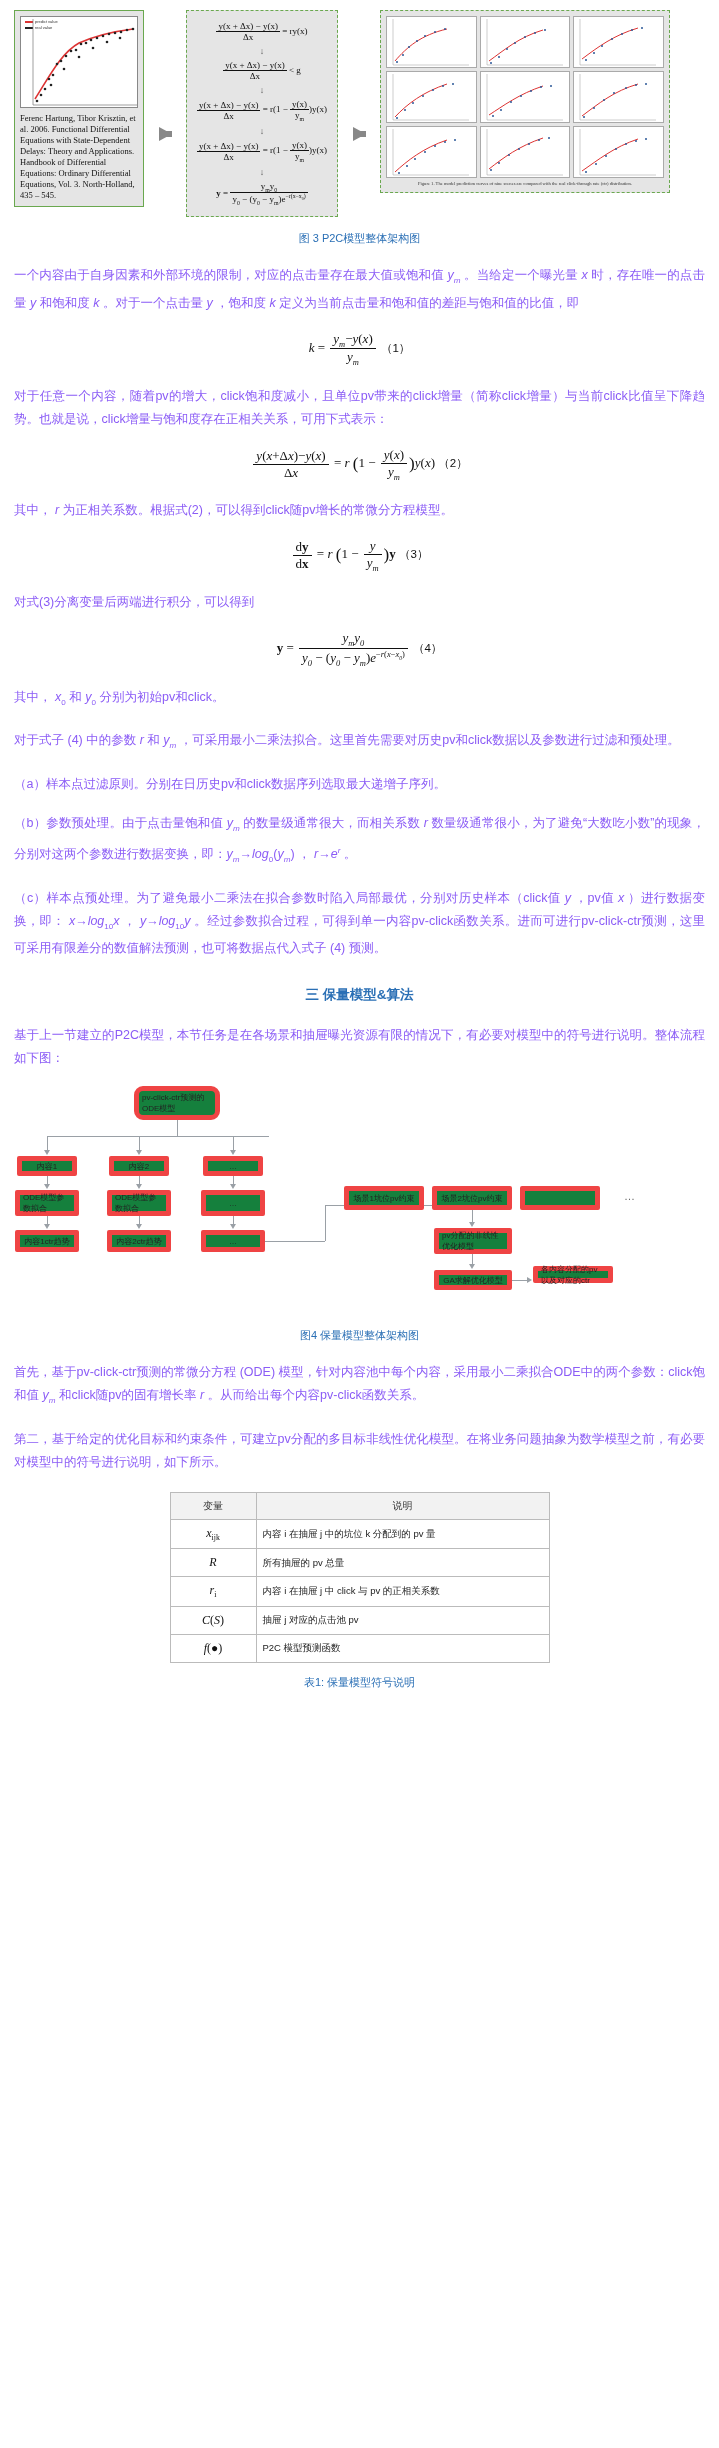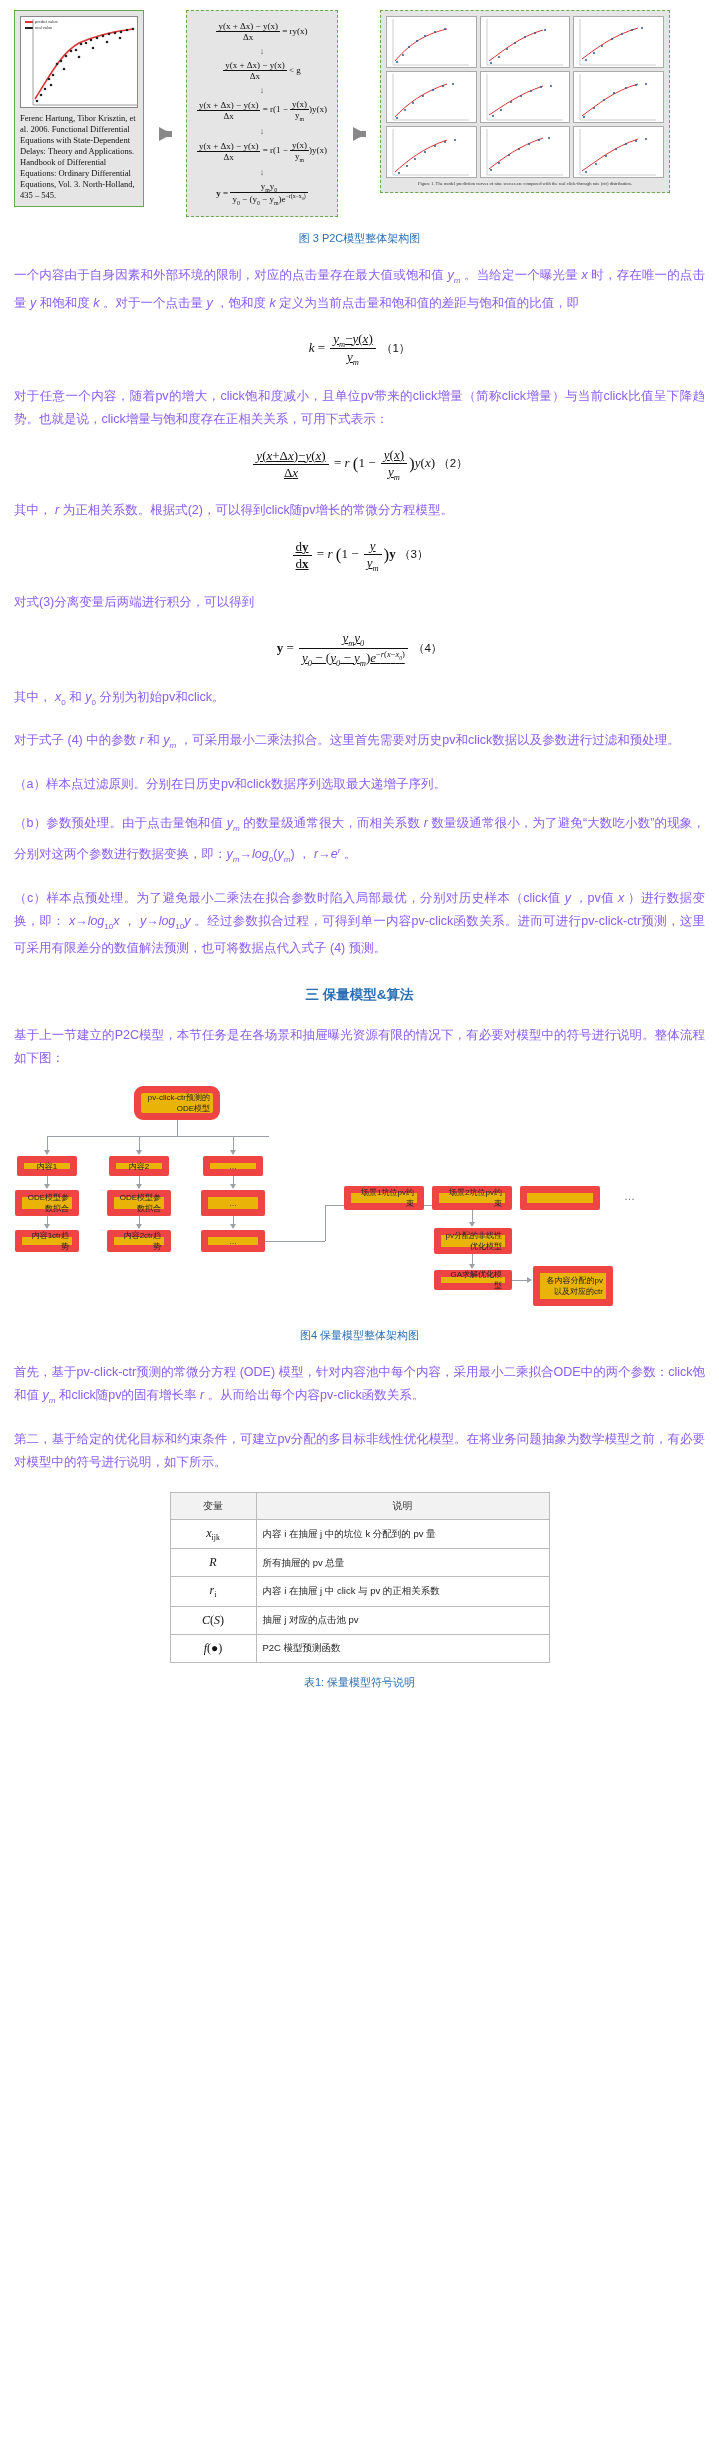--- a/index.html
+++ b/index.html
@@ -123,21 +123,21 @@
     text-align: justify;
   }
   .eq-center {
     font-family: "Liberation Serif", serif;
     text-align: center;
     font-size: 13px;
     margin: 14px 0 18px 0;
     color: #111;
   }
   .eq-center .tag { font-size: 11.5px; font-family: "Liberation Sans", sans-serif; }
-  .fr { display: inline-block; text-align: center; vertical-align: middle; margin: 0 2px; text-decoration: underline; }
+  .fr { display: inline-block; text-align: center; vertical-align: middle; margin: 0 2px; }
   .fr .num { display: block; border-bottom: 1px solid #111; padding: 0 3px; }
   .fr .den { display: block; padding: 0 3px; }
   sub, sup { font-size: 0.65em; }
   .big { font-size: 17px; vertical-align: -2px; }
 
   h3.sec {
     text-align: center;
     color: #2a6fb5;
     font-size: 13.5px;
     font-weight: bold;
@@ -148,26 +148,26 @@
   .fig4 {
     position: relative;
     width: 691px;
     height: 228px;
     margin: 10px 0 0 0;
     font-size: 8px;
     color: #222;
   }
   .node {
     position: absolute;
-    border: 7px solid #ef4444;
-    background: #eab308;
+    border: 5px solid #ef4444;
+    background: #15803d;
     display: flex;
     align-items: center;
     justify-content: center;
-    text-align: right;
+    text-align: left;
     line-height: 11px;
     padding: 2px 3px;
     border-radius: 2px;
   }
   .node.rounded { border-radius: 9px; }
   .ln { position: absolute; background: #9aa0a6; }
   .hln { height: 1px; }
   .vln { width: 1px; }
   .tri {
     position: absolute;
@@ -558,21 +558,21 @@
 
       <div class="ln vln" style="left:458px; top:124px; height:14px;"></div>
       <div class="tri" style="left:454.5px; top:136px;"></div>
 
       <div class="node" style="left:420px; top:142px; width:78px; height:26px;">pv分配的非线性优化模型</div>
       <div class="ln vln" style="left:458px; top:168px; height:12px;"></div>
       <div class="tri" style="left:454.5px; top:178px;"></div>
       <div class="node" style="left:420px; top:184px; width:78px; height:20px;">GA求解优化模型</div>
       <div class="ln hln" style="left:498px; top:194px; width:18px;"></div>
       <div class="tri-r" style="left:513px; top:190.5px;"></div>
-      <div class="node" style="left:519px; top:180px; width:80px; height:40px;">各内容分配的pv以及对应的ctr</div>
+      <div class="node" style="left:519px; top:180px; width:80px; height:17px;">各内容分配的pv以及对应的ctr</div>
 
       <div class="dots3" style="left:610px; top:104px;">…</div>
     </div>
 
     <div class="figcap">图4 保量模型整体架构图</div>
 
     <p class="t">
       首先，基于pv-click-ctr预测的常微分方程 (ODE) 模型，针对内容池中每个内容，采用最小二乘拟合ODE中的两个参数：click饱和值 <i>y<sub>m</sub></i> 和click随pv的固有增长率 <i>r</i> 。从而给出每个内容pv-click函数关系。
     </p>
 

